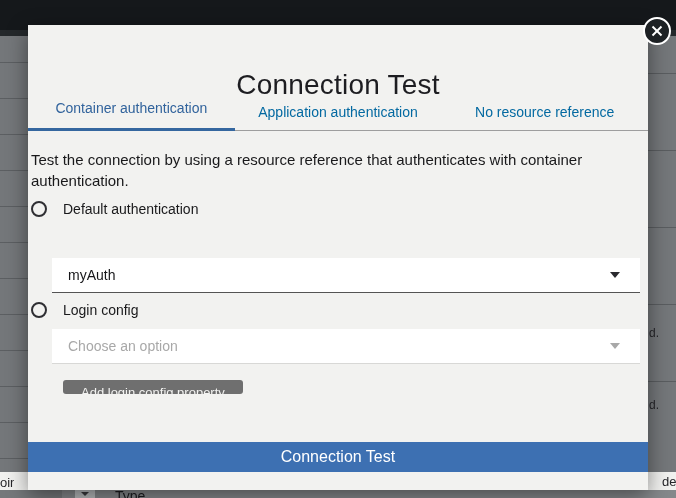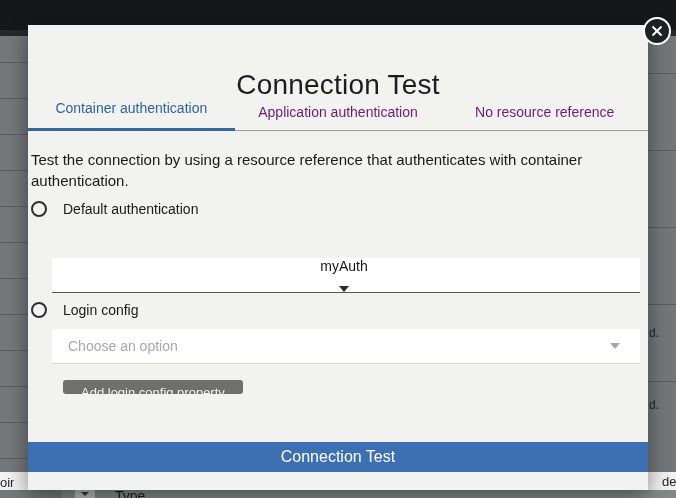--- a/index.html
+++ b/index.html
@@ -29,36 +29,36 @@
   .frag-de { left:662px; top:475px; }
   .frag-type { position:absolute; left:115px; top:-1px; color:#1b1b1f; font-size:14px; line-height:14px; }
 
   
   .modal { position:absolute; left:28px; top:25px; width:620px; height:465px;
            background:#f2f2f0; box-shadow:0 6px 20px rgba(0,0,0,.45); }
   .modal-title { position:absolute; left:0; top:44px; width:620px; text-align:center;
                  font-size:28px; font-weight:400; color:#1d1d21; letter-spacing:.2px; }
   .tabs { position:absolute; left:0; top:71px; width:620px; height:35px; display:flex; }
   .tab { flex:1 1 0; display:flex; align-items:center; justify-content:center;
-         font-size:14px; color:#701a75; border-bottom:1px solid #9e9e9e; padding-bottom:2px; cursor:pointer; }
+         font-size:14px; color:#0369a1; border-bottom:1px solid #9e9e9e; padding-bottom:2px; cursor:pointer; }
   .tab.active { color:#31639c; border-bottom:3px solid #35679f; padding-bottom:8px; }
   .modal-desc { position:absolute; left:3px; top:124px; width:556px;
                 font-size:15px; line-height:21px; color:#19191b; }
 
   .radio-row { position:absolute; left:3px; display:flex; align-items:center; gap:16px; cursor:pointer; }
   .radio-row.r1 { top:176px; } .radio-row.r2 { top:206px; } .radio-row.r3 { top:277px; }
   .radio { width:16px; height:16px; border:2px solid #2f2f33; border-radius:50%; flex:0 0 auto; }
   .radio.checked { width:18px; height:18px; border:2px solid #3d70b2; background:#fff; position:relative; }
   .radio.checked::after { content:""; position:absolute; left:3px; top:3px; width:8px; height:8px;
                           border-radius:50%; background:#17171a; }
   .radio-label { font-size:14px; color:#19191b; }
 
   .dropdown { position:absolute; left:24px; width:588px; height:35px; background:#ffffff;
               display:flex; align-items:center; padding:0 20px 0 16px; cursor:pointer; }
-  .dropdown.dd1 { top:233px; border-bottom:1px solid #545454;flex-direction:column; }
+  .dropdown.dd1 { top:233px; border-bottom:1px solid #545454; }
   .dropdown.dd2 { top:304px; border-bottom:1px solid #d8d8d6; }
   .dd-value { font-size:14px; color:#161619; flex:1; }
   .dd-value.placeholder { color:#a8a8a8; }
   .dd-chev { width:0; height:0; border-left:5px solid transparent; border-right:5px solid transparent;
              border-top:6px solid #2a2a2e; }
   .dd-chev.disabled { border-top-color:#a8a8a8; }
 
   .add-btn { position:absolute; left:35px; top:355px; height:14px; padding:0 18px;
              background:#6f6f6f; color:#f3f3f1; font-size:13px; border:none; border-radius:3px;
              font-family:inherit; cursor:pointer; line-height:25px; }

